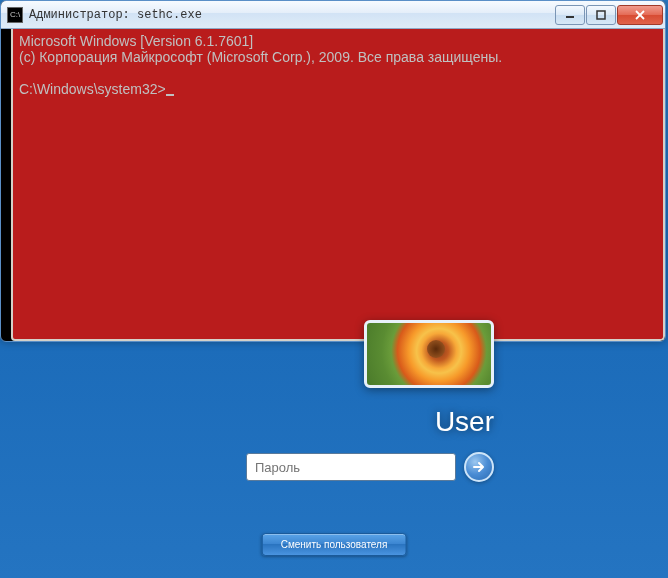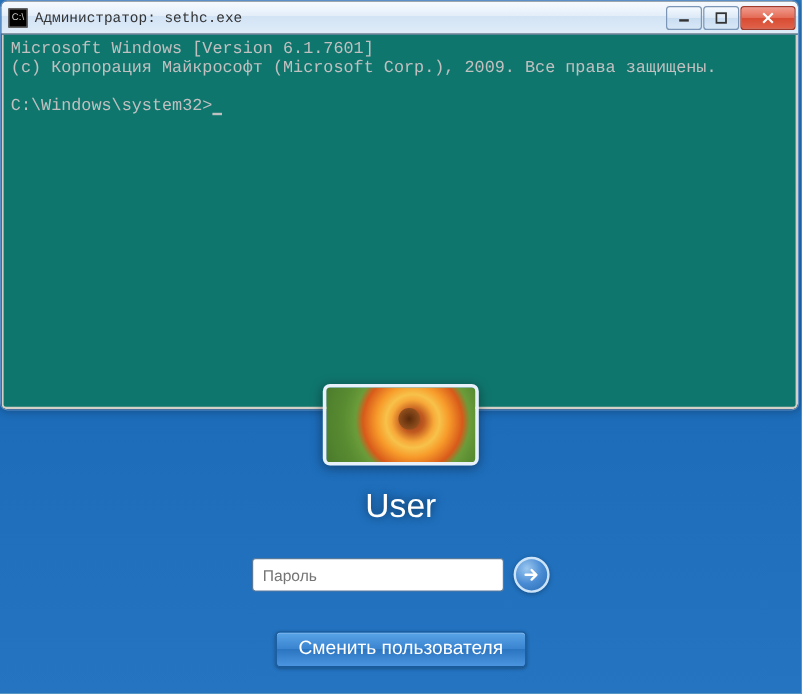--- a/index.html
+++ b/index.html
@@ -75,52 +75,53 @@
 
 .win-btn.close {
   width: 46px;
   background: linear-gradient(to bottom, #f09c8f 0%, #e46b56 49%, #d74b32 50%, #e0624a 100%);
   border-color: #a03a2a;
 }
 
 .win-btn svg { display: block; }
 
 .console-body {
-  background: #0f766e;
+  background: #b91c1c;
   height: calc(100% - 28px);
   padding: 4px 6px;
-  font-family: Liberation Mono, monospace;
+  font-family: Liberation Sans, sans-serif;
   font-size: 14px;
   color: #c0c0c0;
   line-height: 1.15;
   white-space: pre;
   border: 2px solid #d4d0c8;
   border-top: none;
   border-radius: 0 0 4px 4px;
+  margin-left: 10px;
 }
 
 .cursor {
   display: inline-block;
   width: 8px;
   height: 2px;
   background: #c0c0c0;
   vertical-align: bottom;
   margin-bottom: 1px;
 }
 
 
 .login-area {
   position: absolute;
   left: 50%;
   transform: translateX(-50%);
   top: 320px;
   width: 320px;
   display: flex;
   flex-direction: column;
-  align-items: center;
+  align-items: flex-end;
 }
 
 .user-tile {
   width: 130px;
   height: 68px;
   border: 3px solid #e8f1fa;
   border-radius: 6px;
   background: radial-gradient(circle at 58% 45%, #8b3a1a 0%, #c15a20 12%, #f7a838 22%, #f7c24a 28%, #f79a2a 38%, #d85a1a 52%, #6a9c3a 60%, #5a8c32 72%, #4a7a2a 100%);
   overflow: hidden;
   position: relative;
@@ -144,21 +145,20 @@
   color: #fff;
   text-shadow: 0 0 8px rgba(0,0,0,0.6);
   margin-bottom: 14px;
   font-weight: 400;
 }
 
 .password-row {
   display: flex;
   align-items: center;
   gap: 8px;
-  margin-top: 12px;
 }
 
 .password-field {
   width: 210px;
   height: 28px;
   border: 1px solid #5a7a9a;
   border-radius: 3px;
   padding: 0 8px;
   font-size: 13px;
   color: #888;
@@ -183,21 +183,21 @@
 .switch-user-btn {
   position: absolute;
   left: 50%;
   transform: translateX(-50%);
   bottom: 22px;
   padding: 5px 18px;
   background: linear-gradient(to bottom, #5aa4e8 0%, #3a84d0 49%, #2a74c0 50%, #4a94e0 100%);
   border: 1px solid #1a5a9a;
   border-radius: 4px;
   color: #fff;
-  font-size: 16px;
+  font-size: 10px;
   cursor: pointer;
   box-shadow: 0 1px 3px rgba(0,0,0,0.3), inset 0 1px 0 rgba(255,255,255,0.3);
 }
 </style>
 </head>
 <body>
 
 <div class="console-window">
   <div class="titlebar">
     <div class="titlebar-icon">C:\</div>

